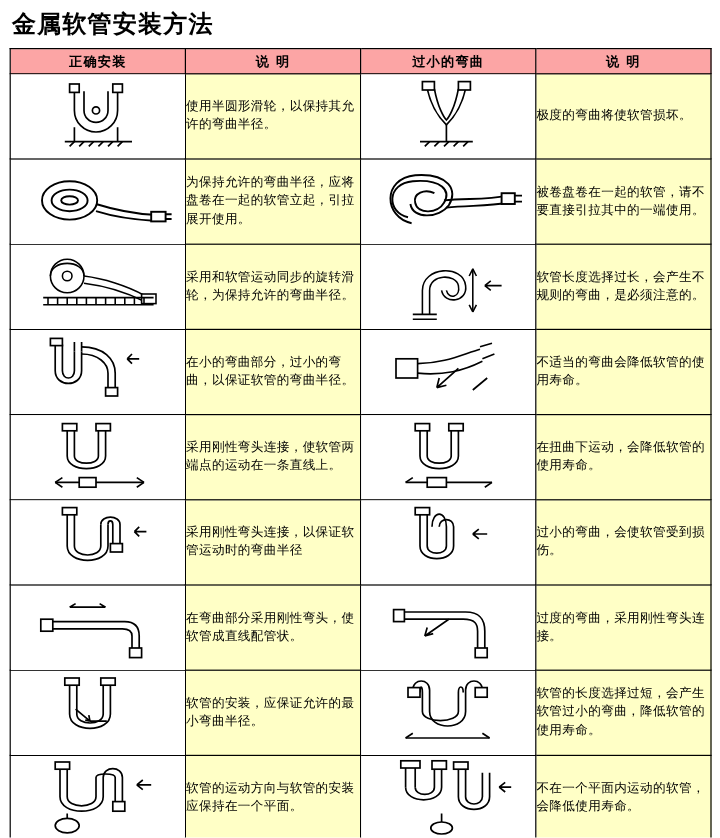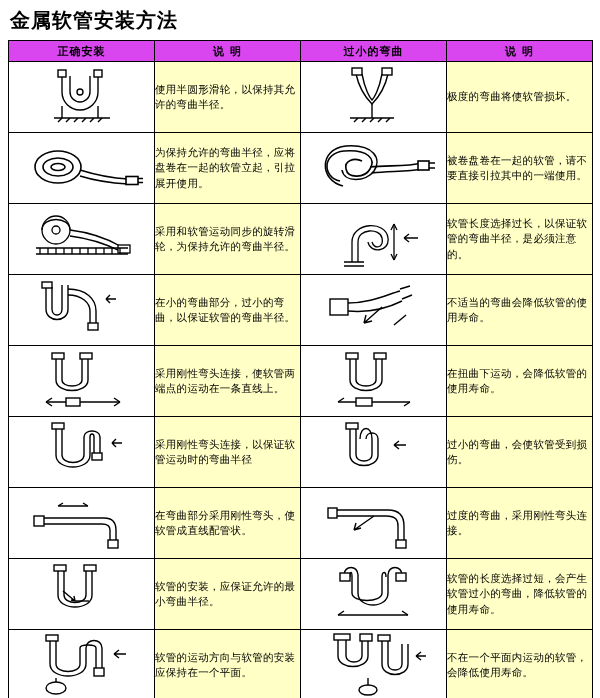--- a/index.html
+++ b/index.html
@@ -34,21 +34,21 @@
     table-layout: fixed;
     border: 1px solid #000;
   }
   table.hose-table th,
   table.hose-table td {
     border: 1px solid #000;
     padding: 0;
     vertical-align: middle;
   }
   thead th {
-    background: #d946ef;
+    background: #fca5a5;
     font-size: 11px;
     font-weight: bold;
     height: 20px;
     text-align: center;
     letter-spacing: 1px;
   }
   col.img-col { width: 146px; }
   col.txt-col { width: 146px; }
 
   td.img-cell {
@@ -177,21 +177,21 @@
             <g class="line" stroke-width="1.3">
               <path d="M44 54 L44 34 C44 14 78 12 80 30 C82 44 62 46 60 34"></path>
               <path d="M50 54 L50 34 C50 20 72 20 74 30 C76 40 66 42 64 34"></path>
               <path d="M36 54 h20 M36 58 h20"></path>
               <path d="M86 16 v36"></path>
               <path d="M86 16 l-3 6 M86 16 l3 6 M86 52 l-3 -6 M86 52 l3 -6"></path>
               <path d="M96 30 h14 M96 30 l5 -4 M96 30 l5 4"></path>
             </g>
           </svg>
         </td>
-        <td class="txt-cell">软管长度选择过长，以保证软管的弯曲半径，是必须注意的。</td>
+        <td class="txt-cell">软管长度选择过长，会产生不规则的弯曲，是必须注意的。</td>
       </tr>
 
       <tr>
         <td class="img-cell">
           <svg width="132" height="62" viewBox="0 0 132 62">
             <g class="line" stroke-width="1.4">
               <path d="M30 8 L30 30 C30 44 52 44 52 30 L52 14"></path>
               <path d="M36 8 L36 30 C36 38 46 38 46 30 L46 14"></path>
               <rect x="26" y="3" width="10" height="6" fill="#fff"></rect>
               <path d="M46 14 L46 6 M52 14 L52 6"></path>

